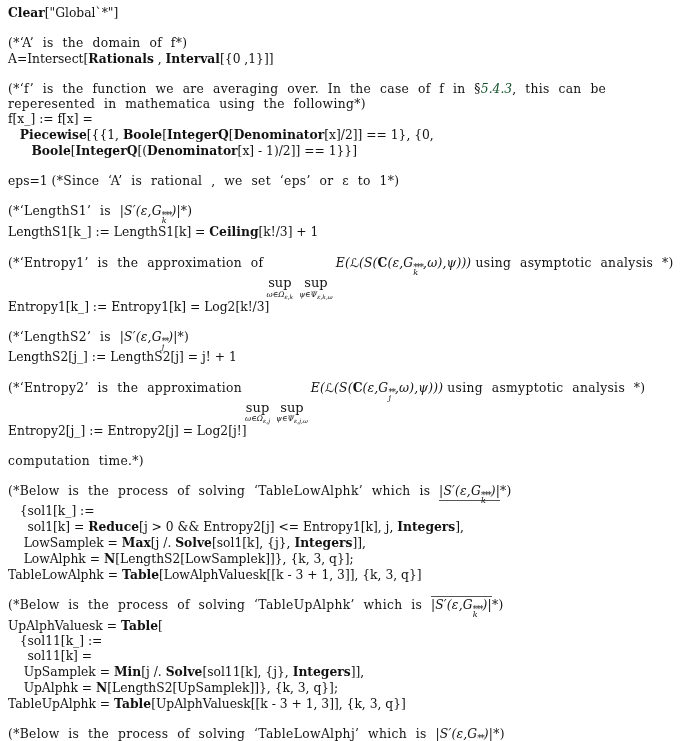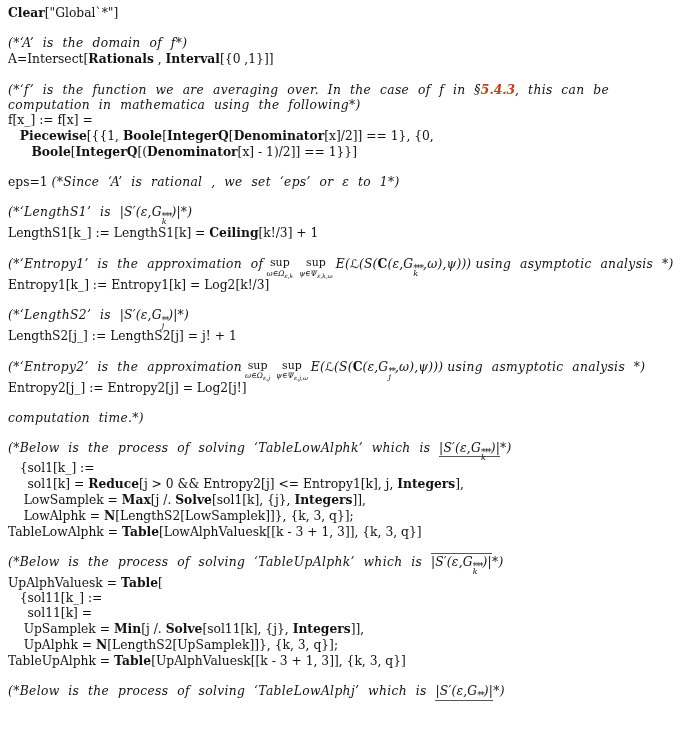--- a/index.html
+++ b/index.html
@@ -6,49 +6,49 @@
   body{width:683px;height:741px;overflow:hidden;}
   .page{
     box-sizing:border-box;width:683px;height:741px;
     padding:5px 4px 0 8px;
     font-family:"DejaVu Serif","Liberation Serif","DejaVu Sans",serif;
     font-size:12.3px;color:#121212;
   }
   .line{white-space:pre;line-height:15px;min-height:15px;}
   .s-p{font-style:normal;}
   .s-b{font-weight:bold;}
-  .s-i{font-style:italic;word-spacing:4.5px;letter-spacing:0.35px;margin-top:44px;}
+  .s-i{word-spacing:4.5px;letter-spacing:0.35px;margin-top:44px;}
   .s-m{font-style:italic;letter-spacing:0.2px;}
   .s-l{font-style:italic;cursor:pointer;}
   
   .scripts{display:inline-flex;flex-direction:column;align-items:flex-start;
            vertical-align:-0.38em;line-height:0.72;font-size:8.5px;font-style:italic;}
   .scripts .sup{letter-spacing:-1px;}
   .scripts .sub{font-size:8px;}
   
   .limop{display:inline-flex;flex-direction:column;align-items:center;
          vertical-align:text-top;line-height:1.05;margin:0 3px;}
-  .limtop{font-style:normal;font-size:11px;}
+  .limtop{font-style:normal;font-size:13px;margin-top:20px;}
   .limbot{font-size:7.5px;font-style:italic;letter-spacing:0;word-spacing:0;margin-top:1px;white-space:pre;}
   .s-bs{font-size:6px;vertical-align:-1.5px;}
   .dec-u{border-bottom:1px solid #555;padding-bottom:1.5px;}
   .dec-o{border-top:1px solid #555;padding-top:1px;}
 </style>
 </head>
 <body>
 
 <div class="page">
   <div id="code">
       <div class="line"><span class="s-b">Clear</span><span class="s-p">["Global`*"]</span></div>
       <div class="line">&nbsp;</div>
       <div class="line"><span class="s-i">(*‘A’ is the domain of f*)</span></div>
       <div class="line"><span class="s-p">A=Intersect[</span><span class="s-b">Rationals</span><span class="s-p"> , </span><span class="s-b">Interval</span><span class="s-p">[{0 ,1}]]</span></div>
       <div class="line">&nbsp;</div>
-      <div class="line"><span class="s-i">(*‘f’ is the function we are averaging over. In the case of f in §</span><span class="s-l" style="color: #c2410c; font-weight: bold;">5.4.3</span><span class="s-i">, this can be</span></div>
-      <div class="line"><span class="s-i">computation in mathematica using the following*)</span></div>
+      <div class="line"><span class="s-i">(*‘f’ is the function we are averaging over. In the case of f in §</span><span class="s-l" style="color: #14532d;">5.4.3</span><span class="s-i">, this can be</span></div>
+      <div class="line"><span class="s-i">reperesented in mathematica using the following*)</span></div>
       <div class="line"><span class="s-p">f[x_] := f[x] =</span></div>
       <div class="line"><span class="s-p">   </span><span class="s-b">Piecewise</span><span class="s-p">[{{1, </span><span class="s-b">Boole</span><span class="s-p">[</span><span class="s-b">IntegerQ</span><span class="s-p">[</span><span class="s-b">Denominator</span><span class="s-p">[x]/2]] == 1}, {0,</span></div>
       <div class="line"><span class="s-p">      </span><span class="s-b">Boole</span><span class="s-p">[</span><span class="s-b">IntegerQ</span><span class="s-p">[(</span><span class="s-b">Denominator</span><span class="s-p">[x] - 1)/2]] == 1}}]</span></div>
       <div class="line">&nbsp;</div>
       <div class="line"><span class="s-p">eps=1 </span><span class="s-i">(*Since ‘A’ is rational , we set ‘eps’ or ε to 1*)</span></div>
       <div class="line">&nbsp;</div>
       <div class="line"><span class="s-i">(*‘LengthS1’ is </span><span class="s-m">|S′(ε,G</span><span class="scripts"><span class="sup">***</span><span class="sub">k</span></span><span class="s-m">)|</span><span class="s-i">*)</span></div>
       <div class="line"><span class="s-p">LengthS1[k_] := LengthS1[k] = </span><span class="s-b">Ceiling</span><span class="s-p">[k!/3] + 1</span></div>
       <div class="line">&nbsp;</div>
       <div class="line"><span class="s-i">(*‘Entropy1’ is the approximation of</span><span class="limop"><span class="limtop">sup</span><span class="limbot"><span class="s-bt">ω∈Ω</span><span class="s-bs">ε,k</span></span></span><span class="limop"><span class="limtop">sup</span><span class="limbot"><span class="s-bt">ψ∈Ψ</span><span class="s-bs">ε,k,ω</span></span></span><span class="s-m">E(ℒ(S(</span><span class="s-b">C</span><span class="s-m">(ε,G</span><span class="scripts"><span class="sup">***</span><span class="sub">k</span></span><span class="s-m">,ω),ψ))) </span><span class="s-i">using asymptotic analysis *)</span></div>

